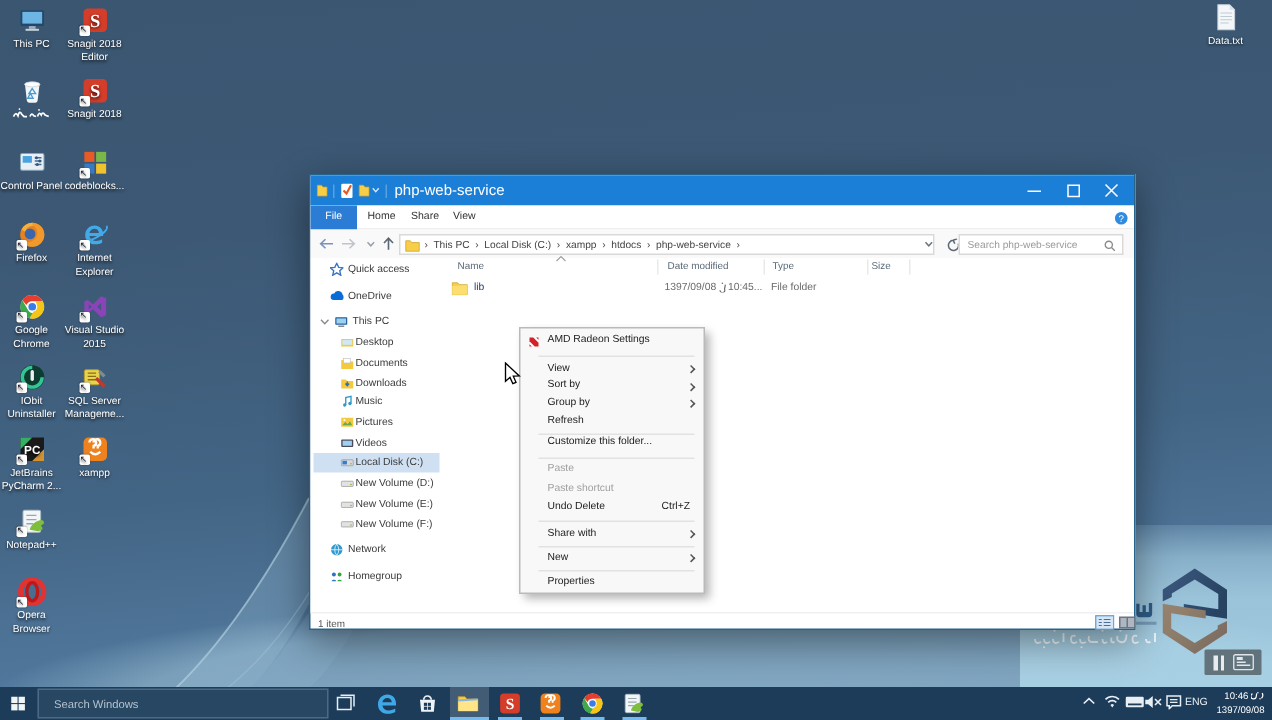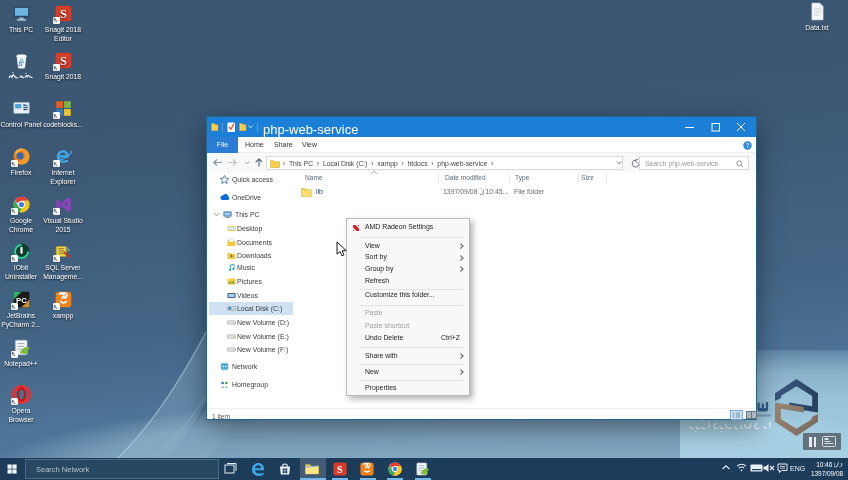--- a/index.html
+++ b/index.html
@@ -19,21 +19,21 @@
 #startbtn{position:absolute;left:0;top:0;width:24px;height:22px}
 #searchbox{position:absolute;left:25px;top:1px;width:194px;height:20px;background:#274763;border:1px solid #4a6a88;color:#b6c2ce;font-size:7.5px;line-height:19px;padding-left:10px}
 .tbic{position:absolute;top:3px;width:16px;height:16px}
 .tbul{position:absolute;top:20px;height:2px;background:#76b9ed}
 #explcell{position:absolute;left:300px;top:0;width:26px;height:22px;background:rgba(255,255,255,.17)}
 .trayic{position:absolute;top:5px;color:#eef2f6}
 #clock{position:absolute;right:5px;top:3px;text-align:right;color:#fff;font-size:6.4px;line-height:8.5px}
 
 #win{position:absolute;left:206px;top:116px;width:551px;height:304px;background:#fff;border:1px solid #26648c;box-shadow:0 8px 24px rgba(0,0,0,.42)}
 #titlebar{position:absolute;left:0;top:0;width:100%;height:20px;background:#1b7ed7;color:#fff}
-#title{position:absolute;left:56px;top:5px;font-size:13px;color:#fff}
+#title{position:absolute;left:56px;top:5px;font-size:10px;color:#fff}
 .wbtn{position:absolute;top:0;width:26px;height:20px}
 #ribbon{position:absolute;left:0;top:20px;width:100%;height:16px;background:#fff;border-bottom:1px solid #eeeeee}
 #ftab{position:absolute;left:0;top:0;width:31px;height:16px;background:#2a7cd4;color:#fff;font-size:7px;text-align:center;line-height:16px}
 .rtab{position:absolute;top:0;height:16px;font-size:7px;color:#333;line-height:16px}
 #addr{position:absolute;left:0;top:36px;width:100%;height:19px;background:#f9f9f9}
 #abox{position:absolute;left:59px;top:2.5px;width:357px;height:14px;background:#fff;border:1px solid #d9d9d9;font-size:6.8px;color:#444;line-height:13px}
 #sbox{position:absolute;left:432px;top:2.5px;width:110px;height:14px;background:#fff;border:1px solid #d9d9d9;font-size:6.8px;color:#9a9a9a;line-height:13px;padding-left:5px}
 #main{position:absolute;left:0;top:55px;width:549px;height:236px;background:#fff}
 #sidebar{position:absolute;left:0;top:0;width:90px;height:100%;font-size:6.9px;color:#3b3b3b}
 .sbi{position:absolute;left:0;width:90px;height:13px;line-height:13px;white-space:nowrap}
@@ -264,21 +264,21 @@
 <div id="taskbar">
   <div id="startbtn"><svg width="24" height="22" viewBox="0 0 24 22">
     <g fill="#f2f5f8">
           <rect x="7.5" y="6.5" width="4.2" height="4.2"></rect>
           <rect x="12.4" y="6.5" width="4.2" height="4.2"></rect>
           <rect x="7.5" y="11.4" width="4.2" height="4.2"></rect>
           <rect x="12.4" y="11.4" width="4.2" height="4.2"></rect>
         </g>
       </svg>
   </div>
-  <div id="searchbox">Search Network</div>
+  <div id="searchbox">Search Windows</div>
   <div class="tbic" style="left:222px"><svg width="16" height="16" viewBox="0 0 16 16">
         <rect x="3" y="4" width="9" height="8" fill="none" stroke="#e8eef4" stroke-width="1"></rect>
         <path d="M5 2.5 H14 V10" fill="none" stroke="#e8eef4" stroke-width="1"></path>
       </svg></div>
   <div id="explcell"></div>
   <div class="tbic" style="left:250px"><svg width="16" height="16" viewBox="0 0 16 16">
         <path d="M2 8.6 C2 4.8 4.8 2 8.2 2 C11.8 2 14 4.6 14 8 L14 9.3 L4.9 9.3 C5.3 11.5 7 12.6 9.2 12.6 C10.9 12.6 12.3 12.2 13.5 11.4 L13.5 13.7 C12.2 14.5 10.5 14.9 8.8 14.9 C4.7 14.9 2 12.4 2 8.6 Z M4.9 7.2 L11.2 7.2 C11.1 5.5 10 4.3 8.2 4.3 C6.5 4.3 5.2 5.4 4.9 7.2 Z" fill="#3fa9e8"></path>
       </svg></div>
   <div class="tbic" style="left:277px"><svg width="16" height="16" viewBox="0 0 16 16">
         <path d="M3 5.5 h10 l-0.8 8 h-8.4 Z" fill="#eef3f7"></path>

